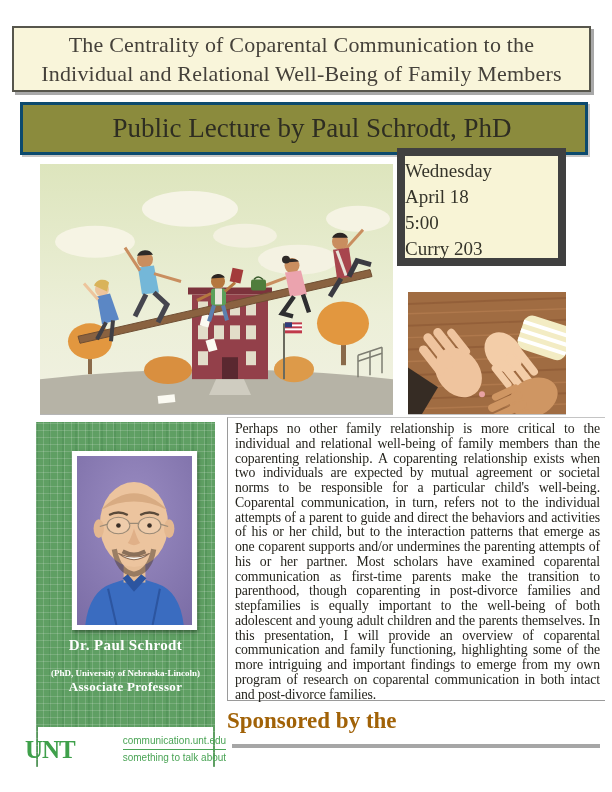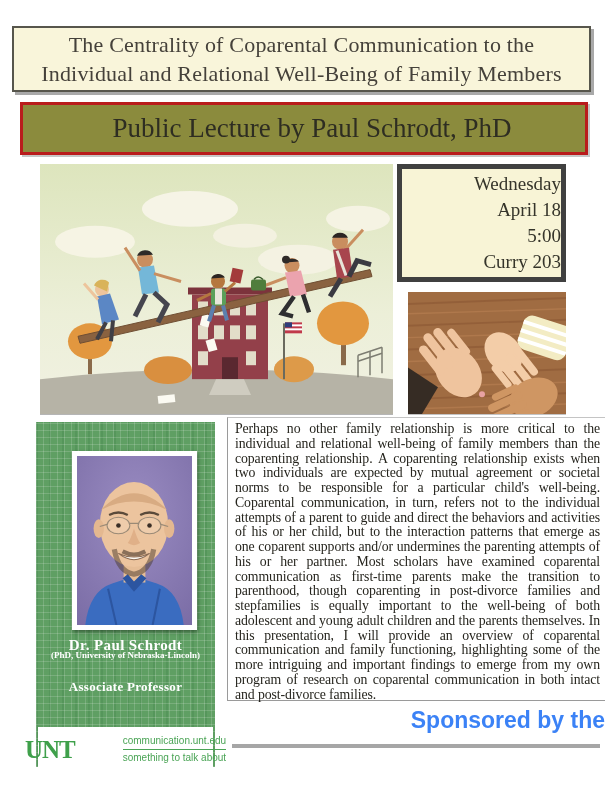--- a/index.html
+++ b/index.html
@@ -17,34 +17,34 @@
     background:#f9f5da; border:2px solid #57564c;
     box-shadow:3px 3px 0 #a9a9a9;
     text-align:center; color:#45413a;
     font-size:22px; line-height:29px; padding-top:2px;
     letter-spacing:0.2px;
   }
 
   
   .banner {
     left:20px; top:90px; width:568px; height:53px;
-    background:#8b8b3d; border:3px solid #b91c1c;
+    background:#8b8b3d; border:3px solid #0c4a6e;
     box-shadow:2px 2px 0 #c6c6c6;
     color:#2e2d22; font-size:27px; text-align:center; line-height:46px;padding-left:16px;
   }
 
   
   .illustration { left:40px; top:152px; width:353px; height:251px; border-bottom:1px solid #b5b5b5; }
   .illustration svg { display:block; width:100%; height:100%; }
 
   
   .date-box {
-    left:397px; top:152px; width:169px; height:118px;
-    background:#f8f4d6; border:5px solid #404040;
-    text-align:right; color:#35342a;
+    left:397px; top:136px; width:169px; height:118px;
+    background:#f8f4d6; border:8px solid #404040;
+    text-align:left; color:#35342a;
     font-size:19px; line-height:26px; padding-top:2px;
   }
 
   
   .hands { left:408px; top:280px; width:158px; height:123px; border-bottom:1px solid #c3c3c3; }
   .hands svg { display:block; width:100%; height:100%; }
 
   
   .panel {
     left:36px; top:410px; width:179px; height:345px;
@@ -55,21 +55,21 @@
       repeating-linear-gradient(90deg, rgba(0,70,20,.10) 0 2px, transparent 2px 13px);
     text-align:center; color:#ffffff;
   }
   .photo-frame {
     left:36px; top:17px; width:125px; height:179px;
     background:#ffffff; padding:5px;
     box-shadow:1px 2px 4px rgba(0,0,0,.4);
   }
   .photo-frame svg { display:block; width:100%; height:100%; }
   .speaker-name  { left:0; top:203px; width:100%; font-size:15px; font-weight:bold; letter-spacing:.4px; }
-  .speaker-cred  { left:0; top:216px; width:100%; font-size:9px;  font-weight:bold; }
+  .speaker-cred  { left:0; top:234px; width:100%; font-size:9px;  font-weight:bold; }
   .speaker-role1 { left:0; top:245px; width:100%; font-size:13px; font-weight:bold; letter-spacing:.3px;text-align:center; }
   .speaker-role2 { left:0; top:263px; width:100%; font-size:13.5px; font-weight:bold; letter-spacing:.3px; }
 
   
   .unt-strip {
     left:2px; top:293px; width:175px; height:45px; background:#ffffff;
     display:flex; align-items:center; justify-content:center; gap:24px;
   }
   .unt-mark { font-family:"Liberation Serif",serif; font-size:25px; font-weight:bold; color:#3fa04b; letter-spacing:-1px; }
   .unt-divider { width:2px; height:34px; background:#3fa04b; }
@@ -77,21 +77,21 @@
   .unt-rule { border:0; border-top:1px solid #4aa455; margin:2px 0; }
 
   
   .text-col { left:227px; top:405px; width:378px; }
   .abstract-cell {
     border-left:1px solid #9a9a9a; border-top:1px solid #c4c4c4; border-bottom:1px solid #9a9a9a;
     height:284px; padding:4px 5px 0 7px;
     font-size:13.8px; line-height:14.75px; text-align:justify;
     color:#26251e; letter-spacing:-0.1px;
   }
-  .sponsor { padding-top:6px; text-align:right; font-family:Liberation Sans, sans-serif; color:#3b82f6; }
+  .sponsor { padding-top:6px; text-align:left; font-family:Liberation Serif, serif; color:#a16207; }
   .sponsor-line1 { font-size:23px; font-weight:bold; line-height:27px; }
   .sponsor-line2 { font-size:20px; line-height:24px; margin-top:3px; }
   .sponsor-bar { margin:10px auto 0; width:368px; height:4px; background:#a6a6a6; }
 </style>
 </head>
 <body>
 
 <div class="page">
 
   <div class="abs title-box">

